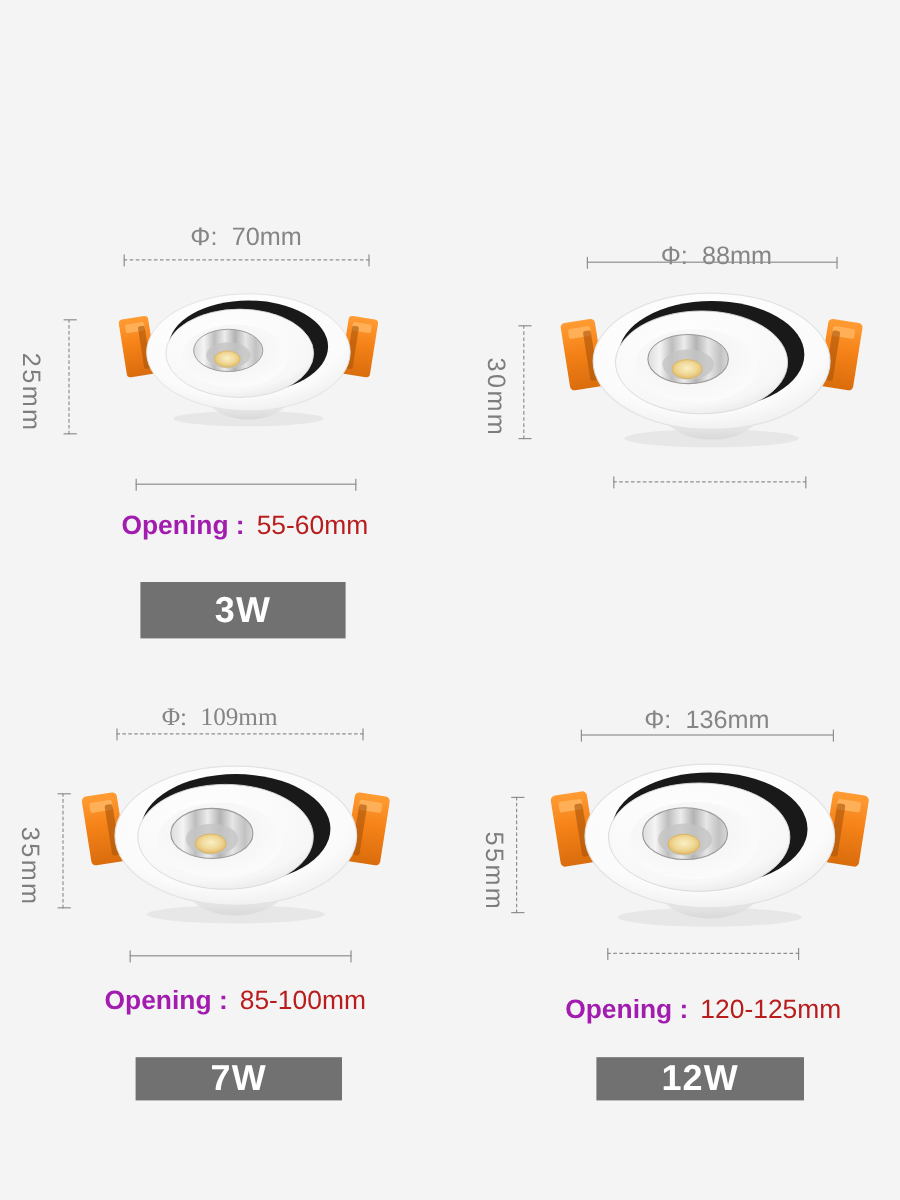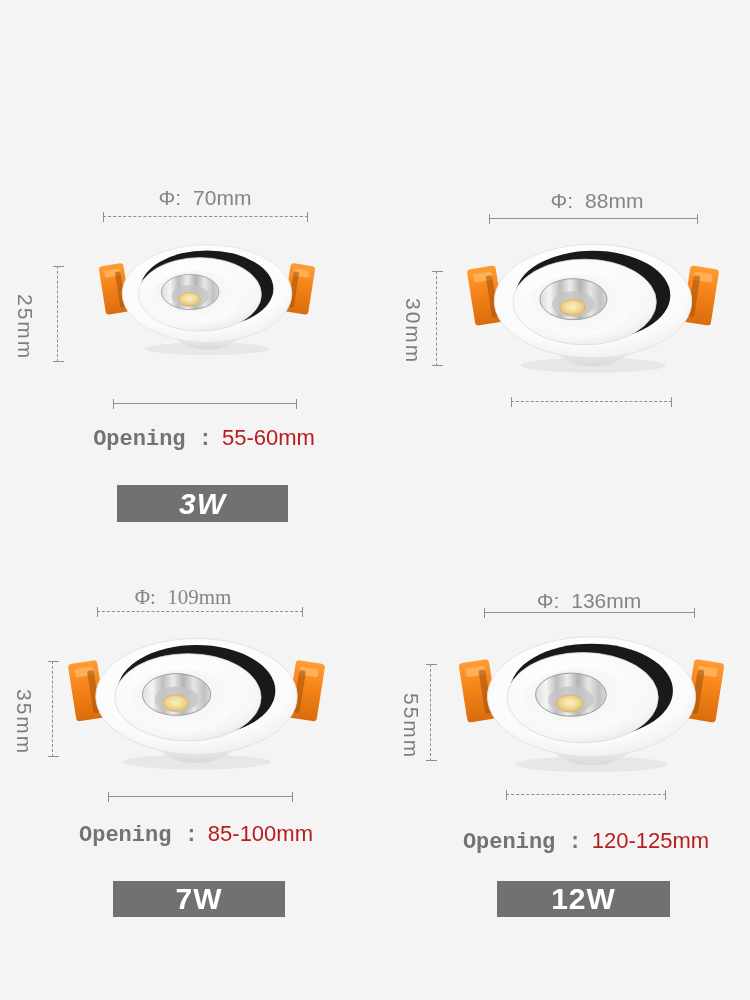--- a/index.html
+++ b/index.html
@@ -37,40 +37,40 @@
   .vline::before{top:0;}
   .vline::after{bottom:0;}
   
   .vlabel{
     position:absolute;writing-mode:vertical-rl;
     font-size:21px;color:#7d7d7d;letter-spacing:2px;white-space:nowrap;
   }
   .lamp{position:absolute;display:block;}
   
   .opening{position:absolute;transform:translateX(-50%);white-space:nowrap;font-size:22px;}
-  .op-label{color:#737373;font-weight:700;font-family:Liberation Mono, monospace;}
+  .op-label{color:#a21caf;font-weight:700;}
   .op-value{color:#b91c1c;margin-left:10px;}
   
   .badge{
     position:absolute;background:#717171;color:#ffffff;
     display:flex;align-items:center;justify-content:center;
     font-size:30px;font-weight:700;letter-spacing:1px;
   }
 
   
   .q0 .dia-label{left:205px;top:22px;}
   .q0 .dia-line{left:103px;top:52px;width:205px;}
   .q0 .lamp{left:87px;top:72px;width:240px;height:128px;}
   .q0 .height-line{left:57px;top:102px;height:96px;}
   .q0 .vlabel{left:13px;top:130px;}
   .q0 .open-line{left:113px;top:239px;width:184px;}
   .q0 .opening{left:204px;top:261px;}
-  .q0 .badge{left:117px;top:321px;width:171px;height:37px;font-style:italic;}
-
-  .q1 .dia-label{left:222px;top:25px;}
+  .q0 .badge{left:117px;top:321px;width:171px;height:47px;}
+
+  .q1 .dia-label{left:222px;top:38px;}
   .q1 .dia-line{left:114px;top:54px;width:209px;}
   .q1 .lamp{left:78px;top:70px;width:280px;height:149px;}
   .q1 .height-line{left:61px;top:107px;height:95px;}
   .q1 .vlabel{left:26px;top:134px;}
   .q1 .open-line{left:136px;top:237px;width:161px;}
   .q1 .opening{left:215px;top:266px;}
   .q1 .badge{left:125px;top:321px;width:174px;height:36px;}
 
   .q2 .dia-label{left:183px;top:26px;font-family:Liberation Serif, serif;}
   .q2 .dia-line{left:97px;top:52px;width:206px;}

